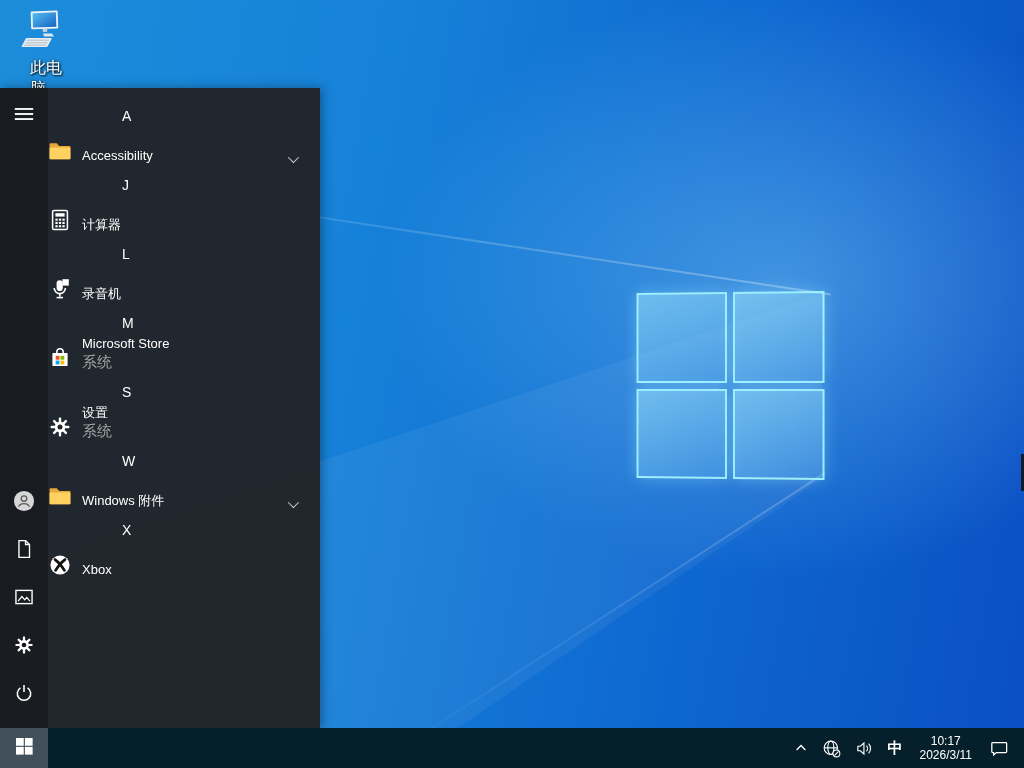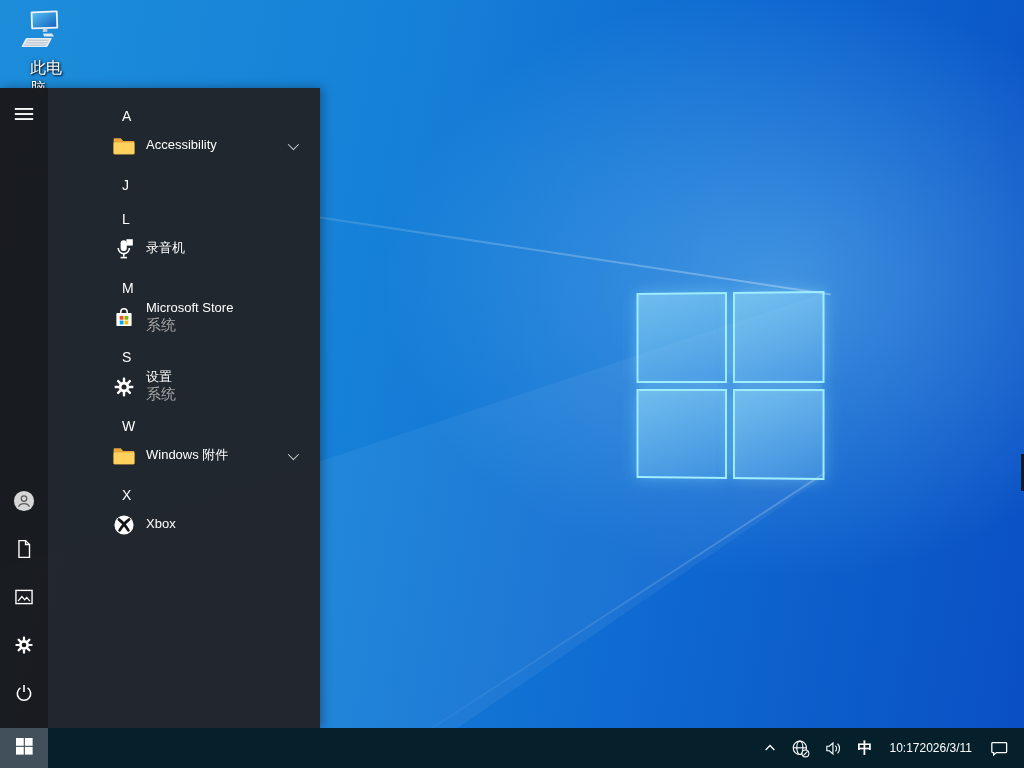--- a/index.html
+++ b/index.html
@@ -49,21 +49,21 @@
   .rail-btn svg { width:22px; height:22px; }
   .rail-btn.hamburger { margin-top:2px; }
   .rail-spacer { flex:1; }
   .rail-bottom { display:flex; flex-direction:column; gap:8px; }
 
   .app-list { flex:1; padding-top:6px; display:flex; flex-direction:column; }
   .row { flex:0 0 auto; display:flex; align-items:center; }
   .row.header { height:34px; padding-left:74px; align-items:flex-end;
     padding-bottom:4px; cursor:pointer; }
   .row.header .letter { color:#fff; font-size:14px; }
-  .row.app { height:35px; padding-left:64px; cursor:pointer; }
+  .row.app { height:35px; cursor:pointer;align-items:flex-end; }
   .app-icon { width:24px; height:24px; flex:0 0 24px; display:flex;
     align-items:center; justify-content:center; }
   .app-icon svg { width:24px; height:24px; }
   .app-texts { margin-left:10px; display:flex; flex-direction:column;
     justify-content:center; line-height:1.1; }
   .app-label { color:#fff; font-size:13px; white-space:nowrap; }
   .app-sublabel { color:#a3a3a3; font-size:15px; margin-top:2px; }
   .chev { margin-left:auto; margin-right:24px; width:8px; height:8px;
     border-right:1.5px solid #cfcfcf; border-bottom:1.5px solid #cfcfcf;
     transform:rotate(45deg) translateY(-2px); }
@@ -73,21 +73,21 @@
     background:#06202b; display:flex; align-items:stretch; z-index:10; }
   .start-button { width:48px; height:40px; border:none; background:#41505a;
     display:flex; align-items:center; justify-content:center; cursor:pointer; }
   .start-button svg { width:17px; height:17px; }
   .tb-spacer { flex:1; }
   .tray { display:flex; align-items:center; gap:4px; padding-right:10px; }
   .tray-btn { height:40px; display:flex; align-items:center; justify-content:center;
     padding:0 5px; cursor:pointer; color:#fff; }
   .tray-btn svg { display:block; }
   .ime { font-size:15px; font-weight:bold; }
-  .clock { display:flex; align-items:center;
+  .clock { display:flex; flex-direction:column; align-items:center;
     justify-content:center; color:#fff; font-size:12px; line-height:14px;
     padding:0 8px; cursor:pointer; }
 
   .edge-artifact { position:absolute; right:0; top:454px; width:3px; height:37px;
     background:#111b2c; z-index:3; }
 </style>
 </head>
 <body>
 
 <div class="desktop">
@@ -201,20 +201,42 @@
             </svg>
           </span>
           <div class="app-texts">
             <span class="app-label">Accessibility</span>
           </div>
           <span class="chev"></span>
         </div>
         <div class="row header">
           <span class="letter">J</span>
         </div>
+        <div class="row app">
+          <span class="app-icon">
+            <svg viewBox="0 0 24 24">
+              <rect x="4.6" y="2.4" width="14.8" height="19.2" rx="1.4" fill="none" stroke="#fff" stroke-width="1.5"></rect>
+              <rect x="7.4" y="5.2" width="9.2" height="3.4" fill="#fff"></rect>
+              <g fill="#fff">
+                <rect x="7.4" y="10.6" width="2.3" height="2.1"></rect>
+                <rect x="10.9" y="10.6" width="2.3" height="2.1"></rect>
+                <rect x="14.4" y="10.6" width="2.3" height="2.1"></rect>
+                <rect x="7.4" y="13.9" width="2.3" height="2.1"></rect>
+                <rect x="10.9" y="13.9" width="2.3" height="2.1"></rect>
+                <rect x="14.4" y="13.9" width="2.3" height="2.1"></rect>
+                <rect x="7.4" y="17.2" width="2.3" height="2.1"></rect>
+                <rect x="10.9" y="17.2" width="2.3" height="2.1"></rect>
+                <rect x="14.4" y="17.2" width="2.3" height="2.1"></rect>
+              </g>
+            </svg>
+          </span>
+          <div class="app-texts">
+            <span class="app-label">计算器</span>
+          </div>
+        </div>
         <div class="row header">
           <span class="letter">L</span>
         </div>
         <div class="row app">
           <span class="app-icon">
             <svg viewBox="0 0 24 24">
               <rect x="14.4" y="2.2" width="6.4" height="6.4" fill="#fff"></rect>
               <rect x="8.6" y="3.2" width="6.2" height="10.8" rx="3.1" fill="#fff"></rect>
               <path d="M6.2 11a5.6 5.6 0 0 0 11.2 0" fill="none" stroke="#fff" stroke-width="1.6"></path>
               <line x1="11.8" y1="16.8" x2="11.8" y2="19.8" stroke="#fff" stroke-width="1.6"></line>

